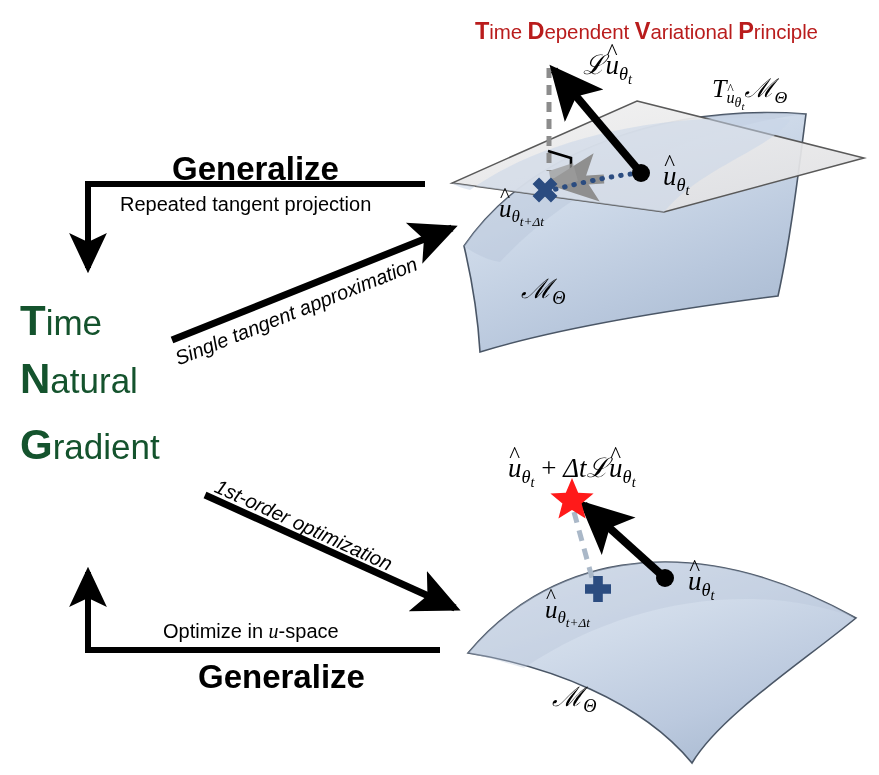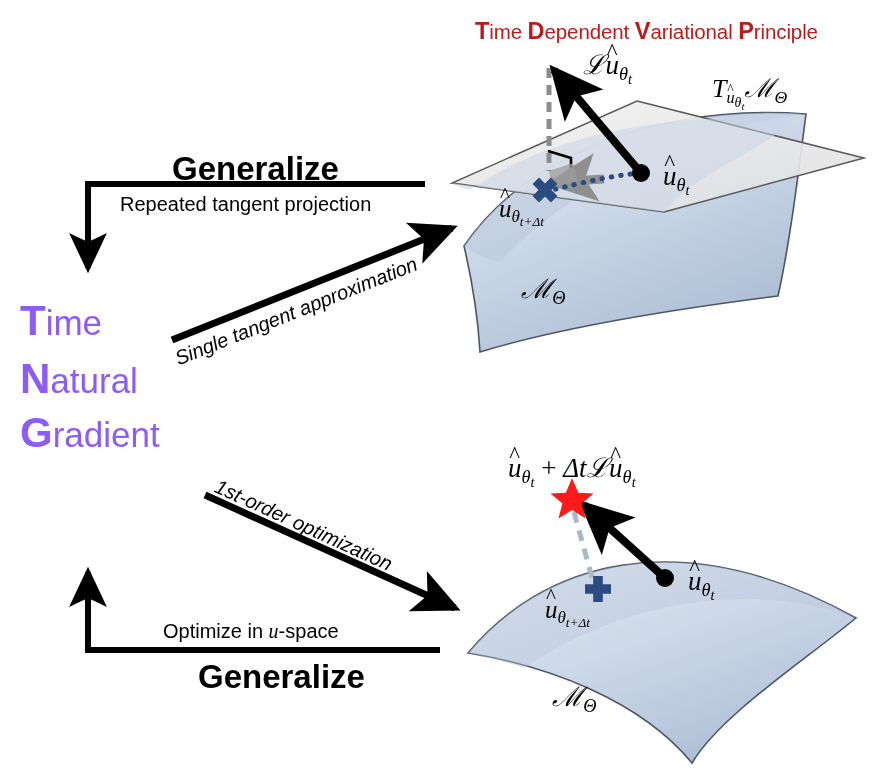--- a/index.html
+++ b/index.html
@@ -35,21 +35,21 @@
     font-weight: bold;
     font-size: 23.5px;
   }
 
   
   .teng-line {
     font-family: "Liberation Sans", sans-serif;
     font-size: 35px;
     white-space: nowrap;
     line-height: 1;
-    color: #8b5cf6;
+    color: #14532d;
   }
   .teng-line .cap {
     font-weight: bold;
     font-size: 42px;
   }
 
   
   .generalize {
     font-family: "Liberation Sans", sans-serif;
     font-weight: bold;
@@ -236,21 +236,21 @@
   <div class="abs generalize" style="left:172px; top:150px;">Generalize</div>
 
   <div class="abs flow-sub" style="left:120px; top:193px;">Repeated tangent projection</div>
 
   <div class="abs diag-label" style="left:176px; top:348px; transform: rotate(-21.8deg);">Single tangent approximation</div>
 
   <div class="abs" style="left:20px; top:300px;">
     <div class="teng-line" style="margin-bottom:16px;">
       <span class="cap">T</span><span>ime</span>
     </div>
-    <div class="teng-line" style="margin-bottom:12px;">
+    <div class="teng-line" style="margin-bottom:24px;">
       <span class="cap">N</span><span>atural</span>
     </div>
     <div class="teng-line">
       <span class="cap">G</span><span>radient</span>
     </div>
   </div>
 
   <div class="abs diag-label" style="left:216px; top:474px; transform: rotate(24.5deg);">1st-order optimization</div>
 
   <div class="abs flow-sub" style="left:163px; top:620px;">

